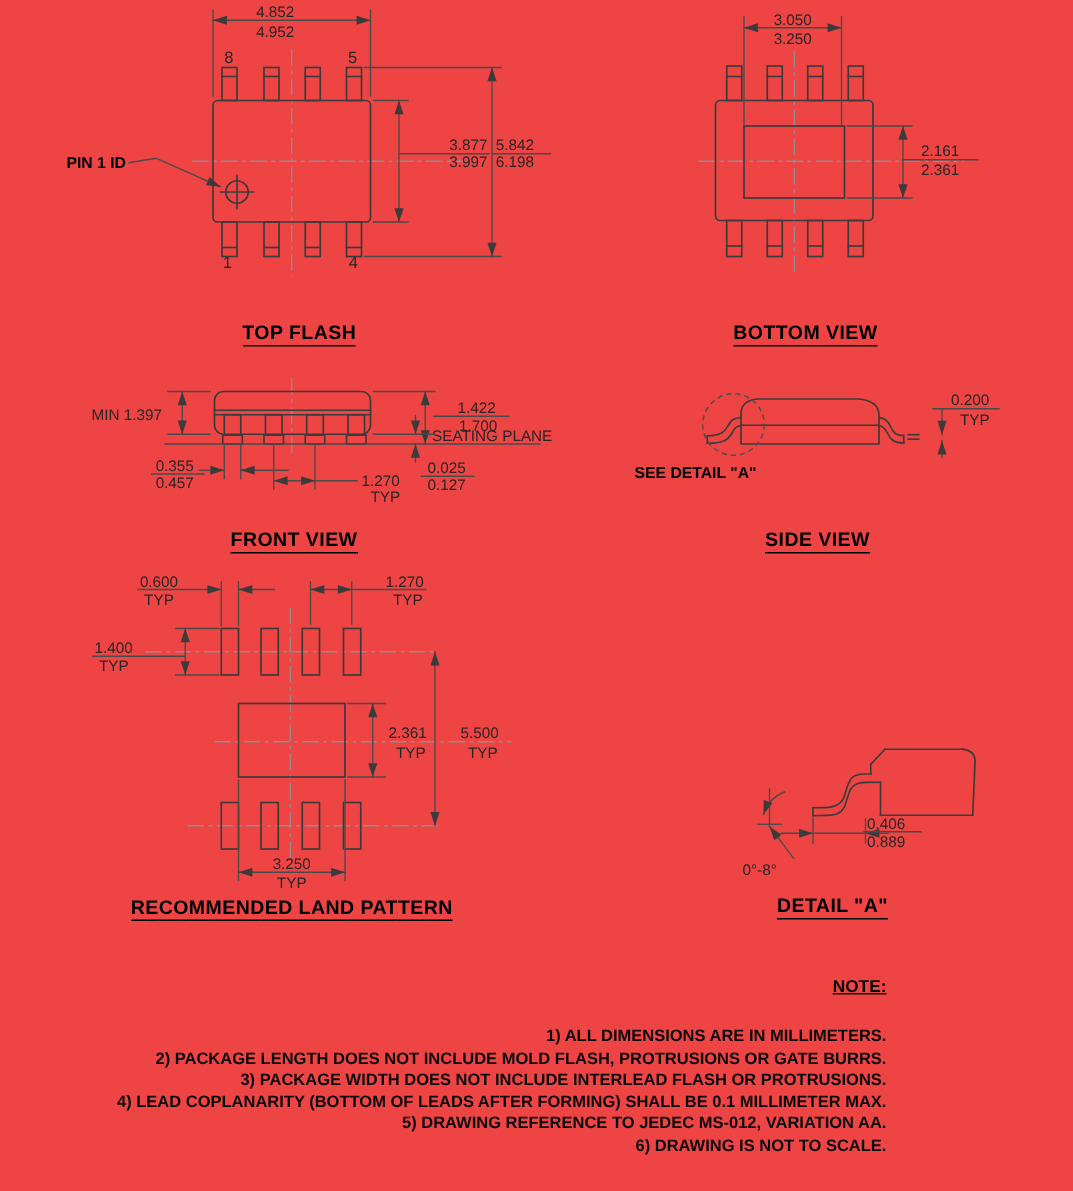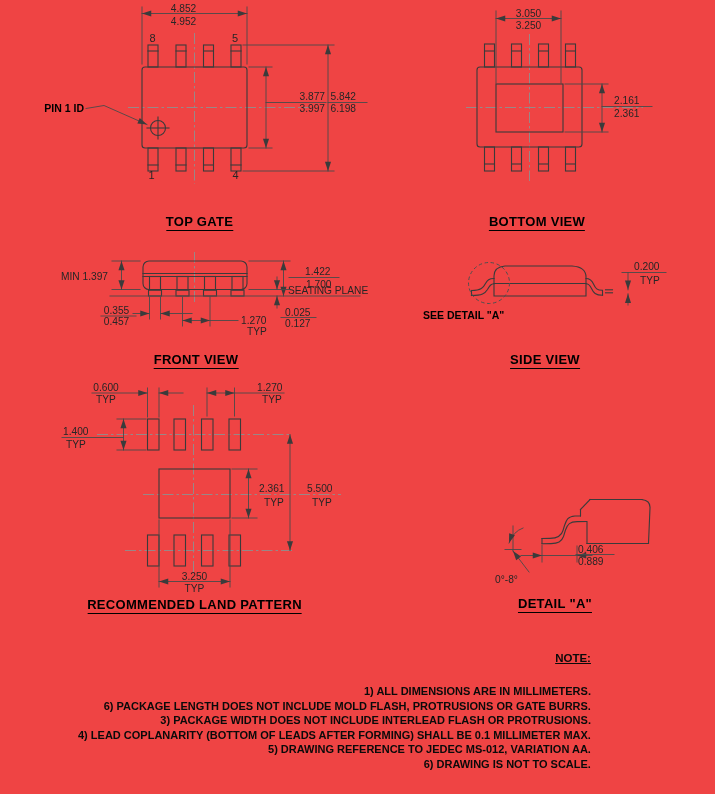--- a/index.html
+++ b/index.html
@@ -306,31 +306,31 @@
     <g>
       <line class="lt" x1="513" y1="526" x2="513" y2="551"></line>
       <path class="lt" d="M523,528 Q513,531.5 509,543" marker-end="url(#ar)"></path>
       <line class="lt" x1="513" y1="551" x2="529" y2="572" marker-start="url(#ar)"></line>
       <line class="lt" x1="505" y1="549.5" x2="521" y2="549.5"></line>
       <text class="d" x="495" y="583">0°-8°</text>
     </g>
   </g>
 </svg>
 
-<div class="vt" style="left:199.5px;top:214px;">TOP GATE</div>
+<div class="vt" style="left:199.5px;top:214px;">TOP FLASH</div>
 <div class="vt" style="left:537px;top:214px;">BOTTOM VIEW</div>
 <div class="vt" style="left:196px;top:352px;">FRONT VIEW</div>
 <div class="vt" style="left:545px;top:352px;">SIDE VIEW</div>
 <div class="vt" style="left:194.5px;top:597px;">RECOMMENDED LAND PATTERN</div>
 <div class="vt" style="left:555px;top:595.5px;">DETAIL "A"</div>
 
 <div id="notes">
   <div class="nh">NOTE:</div>
   <div class="nlist">
     <div class="nl">1) ALL DIMENSIONS ARE IN MILLIMETERS.</div>
-    <div class="nl">6) PACKAGE LENGTH DOES NOT INCLUDE MOLD FLASH, PROTRUSIONS OR GATE BURRS.</div>
+    <div class="nl">2) PACKAGE LENGTH DOES NOT INCLUDE MOLD FLASH, PROTRUSIONS OR GATE BURRS.</div>
     <div class="nl">3) PACKAGE WIDTH DOES NOT INCLUDE INTERLEAD FLASH OR PROTRUSIONS.</div>
     <div class="nl">4) LEAD COPLANARITY (BOTTOM OF LEADS AFTER FORMING) SHALL BE 0.1 MILLIMETER MAX.</div>
     <div class="nl">5) DRAWING REFERENCE TO JEDEC MS-012, VARIATION AA.</div>
     <div class="nl">6) DRAWING IS NOT TO SCALE.</div>
   </div>
 </div>
 </div>
 
 </body></html>

